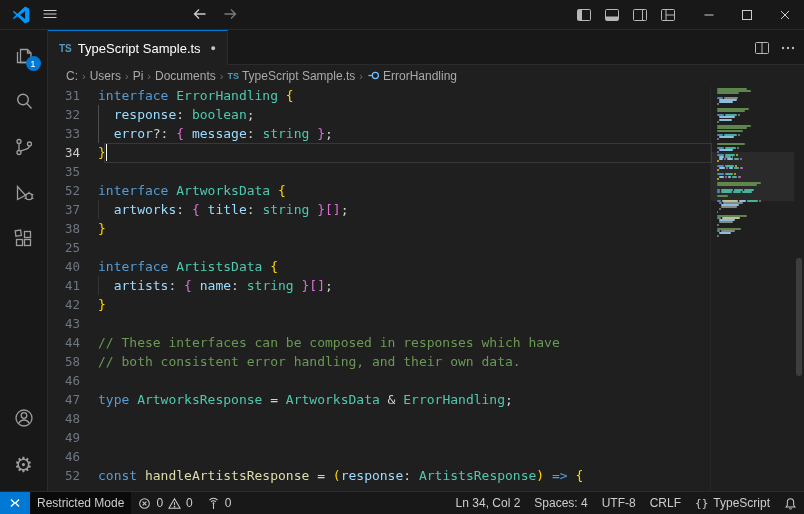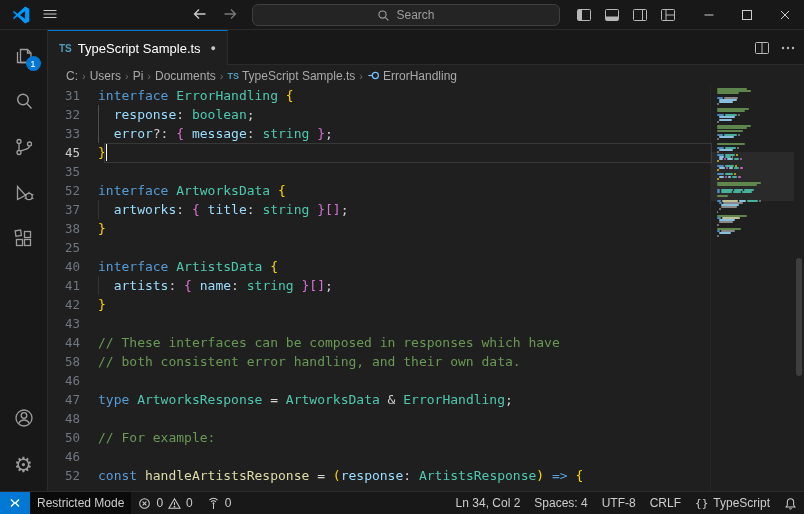--- a/index.html
+++ b/index.html
@@ -106,29 +106,20 @@
     <div class="tb-icon" style="left:192px;">
       <svg width="16" height="16" viewBox="0 0 16 16" fill="none" stroke="#cccccc" stroke-width="1.3">
           <path d="M13.5 8h-11M7 3.5 2.5 8 7 12.5"></path>
         </svg>
     </div>
     <div class="tb-icon" style="left:222px;">
       <svg width="16" height="16" viewBox="0 0 16 16" fill="none" stroke="#7a7a7a" stroke-width="1.3">
           <path d="M2.5 8h11M9 3.5 13.5 8 9 12.5"></path>
         </svg>
     </div>
-    <div class="searchbox">
-      <span>
-        <svg width="13" height="13" viewBox="0 0 16 16" fill="none" stroke="#9d9d9d" stroke-width="1.4">
-            <circle cx="6.8" cy="6.8" r="4.4"></circle>
-            <path d="M10.2 10.2 14 14"></path>
-          </svg>
-      </span>
-      <span>Search</span>
-    </div>
     <div class="layout-group">
       <div>
         <svg width="16" height="16" viewBox="0 0 16 16">
             <rect x="1.5" y="2.5" width="13" height="11" rx="1" fill="none" stroke="#b8b8b8"></rect>
             <path d="M2 3h4v10H2z" fill="#b8b8b8"></path>
           </svg>
       </div>
       <div>
         <svg width="16" height="16" viewBox="0 0 16 16">
             <rect x="1.5" y="2.5" width="13" height="11" rx="1" fill="none" stroke="#b8b8b8"></rect>
@@ -276,21 +267,21 @@
         </div>
         <div class="row">
           <div class="ln">32</div>
           <div class="lc"><span class="guide guide-a" style="left: 0ch;"></span><span class="c-f">  </span><span class="c-p">response</span><span class="c-f">: </span><span class="c-t">boolean</span><span class="c-f">;</span></div>
         </div>
         <div class="row">
           <div class="ln">33</div>
           <div class="lc"><span class="guide guide-a" style="left: 0ch;"></span><span class="c-f">  </span><span class="c-p">error</span><span class="c-f">?: </span><span class="c-b2">{</span><span class="c-f"> </span><span class="c-p">message</span><span class="c-f">: </span><span class="c-t">string</span><span class="c-f"> </span><span class="c-b2">}</span><span class="c-f">;</span></div>
         </div>
         <div class="row cur">
-          <div class="ln">45</div>
+          <div class="ln">34</div>
           <div class="lc"><span class="c-b1">}</span><span class="cursor" style="left: 1ch;"></span></div>
         </div>
         <div class="row">
           <div class="ln">35</div>
           <div class="lc"></div>
         </div>
         <div class="row">
           <div class="ln">52</div>
           <div class="lc"><span class="c-kw">interface </span><span class="c-t">ArtworksData</span><span class="c-f"> </span><span class="c-b1">{</span></div>
         </div>
@@ -335,22 +326,22 @@
           <div class="lc"></div>
         </div>
         <div class="row">
           <div class="ln">47</div>
           <div class="lc"><span class="c-kw">type </span><span class="c-t">ArtworksResponse</span><span class="c-f"> = </span><span class="c-t">ArtworksData</span><span class="c-f"> &amp; </span><span class="c-t">ErrorHandling</span><span class="c-f">;</span></div>
         </div>
         <div class="row">
           <div class="ln">48</div>
         </div>
         <div class="row">
-          <div class="ln">50</div>
-          <div class="lc"><span class="c-cm">// For example:</span></div>
+          <div class="ln">49</div>
+          <div class="lc"></div>
         </div>
         <div class="row">
           <div class="ln">46</div>
           <div class="lc"></div>
         </div>
         <div class="row">
           <div class="ln">52</div>
           <div class="lc"><span class="c-kw">const </span><span class="c-fn">handleArtistsResponse</span><span class="c-f"> = </span><span class="c-b1">(</span><span class="c-p">response</span><span class="c-f">: </span><span class="c-t">ArtistsResponse</span><span class="c-b1">)</span><span class="c-f"> </span><span class="c-kw">=&gt;</span><span class="c-f"> </span><span class="c-b1">{</span></div>
         </div>
       </div>

